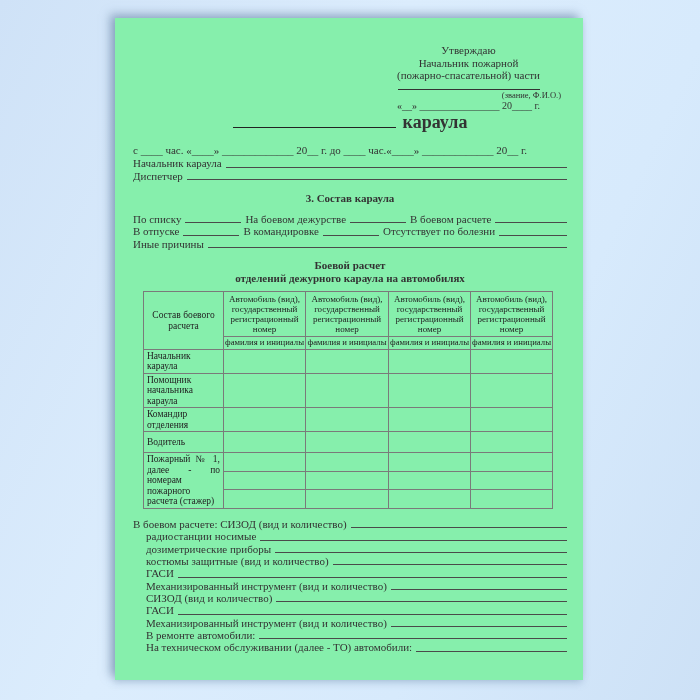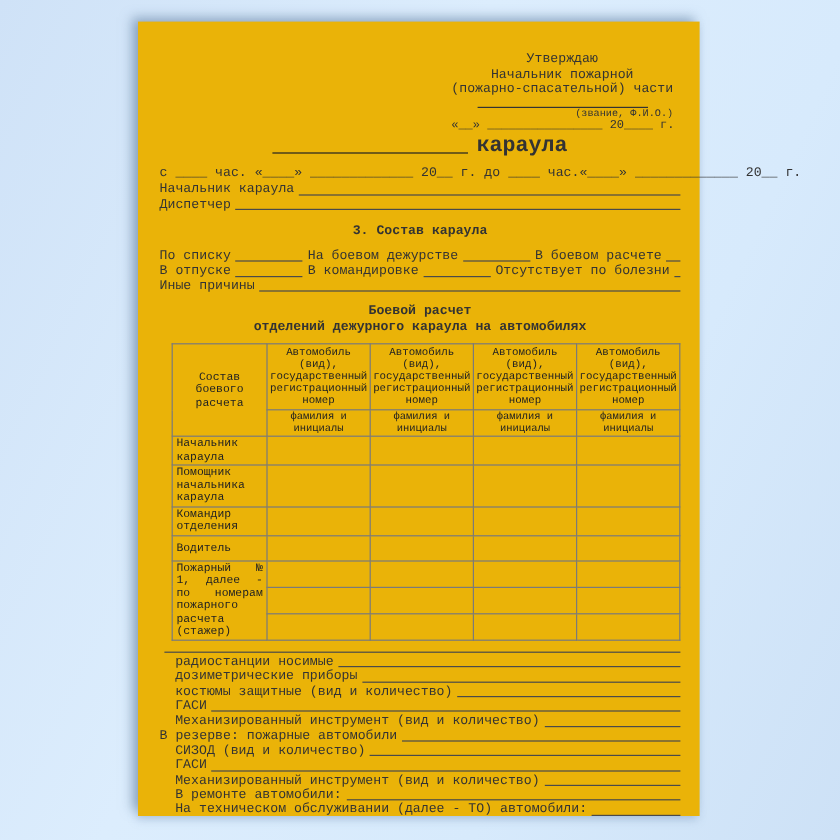--- a/index.html
+++ b/index.html
@@ -4,43 +4,42 @@
 <style>
   html,body{margin:0;padding:0;}
   body{
     width:700px;height:700px;position:relative;overflow:hidden;
     background:linear-gradient(115deg,#cfe2f7 0%,#dcedfd 40%,#d7eafc 70%,#cde1f6 100%);
     font-family:"Liberation Serif","DejaVu Serif",serif;
     color:#333;
   }
   .page{
     position:absolute;left:115px;top:18px;width:468px;height:662px;
-    background:#eab308;
+    background:#86efac;
     box-shadow:-5px -4px 9px rgba(96,126,158,.55),-1px 3px 7px rgba(120,150,180,.35);
     box-sizing:border-box;
     padding:26px 16px 0 18px;
-    font-family:Liberation Mono, monospace;
   }
   .approval{
     width:185px;margin-left:auto;margin-right:6px;
     text-align:center;font-size:11px;line-height:12.6px;
   }
   .sig-line{width:142px;margin:7px auto 0;border-bottom:1px solid #333;}
   .sig-hint{font-size:8.5px;line-height:9px;margin-top:1px;text-align:right;}
   .date-line{font-size:10px;margin-top:0;white-space:nowrap;}
   .title{margin-top:11px;text-align:center;font-size:14px;font-weight:bold;line-height:15px;}
   .title-row{display:flex;justify-content:center;align-items:flex-end;margin-top:3px;
     font-size:18px;font-weight:bold;line-height:15px;}
   .title-fill{width:163px;border-bottom:1.5px solid #222;margin:0 7px 2px 0;}
   .ln{font-size:11px;line-height:12.6px;}
   .flexln{display:flex;align-items:flex-end;}
   .flexln span{white-space:nowrap;}
   .fill{flex:1 1 auto;border-bottom:1px solid #4a4a4a;margin:0 0 2px 4px;}
   .fillf{flex:0 0 56px;border-bottom:1px solid #4a4a4a;margin:0 4px 2px 4px;}
-  .period{margin-top:9px;white-space:nowrap;}
+  .period{margin-top:14px;white-space:nowrap;}
   .h2{text-align:center;font-weight:bold;font-size:11px;line-height:12.5px;}
   .h2.sec{margin-top:10px;margin-bottom:8px;}
   .h2.tbl{margin-top:9px;}
   table{border-collapse:collapse;margin:7px 0 0 10px;table-layout:fixed;}
   td{border:1px solid #7a7a7a;padding:1px 3px;vertical-align:middle;
      font-size:9.5px;line-height:10.5px;color:#222;}
   td.veh{font-size:9px;line-height:10px;text-align:center;padding:2px 2px;}
   td.subh{font-size:8.7px;line-height:9.5px;text-align:center;padding:1px 1px;}
   td.c1h{text-align:center;}
   td.lbl{text-align:justify;}
@@ -171,20 +170,21 @@
       <td></td>
       <td></td>
       <td></td>
       <td></td>
     </tr>
   </tbody>
     </table>
 
   <div class="equip">
     <div class="flexln">
+      <span>В боевом расчете: СИЗОД (вид и количество)</span>
       <span class="fill"></span>
     </div>
     <div class="flexln ind">
       <span>радиостанции носимые</span>
       <span class="fill"></span>
     </div>
     <div class="flexln ind">
       <span>дозиметрические приборы</span>
       <span class="fill"></span>
     </div>
@@ -193,24 +193,20 @@
       <span class="fill"></span>
     </div>
     <div class="flexln ind">
       <span>ГАСИ</span>
       <span class="fill"></span>
     </div>
     <div class="flexln ind">
       <span>Механизированный инструмент (вид и количество)</span>
       <span class="fill"></span>
     </div>
-    <div class="flexln">
-      <span>В резерве: пожарные автомобили</span>
-      <span class="fill"></span>
-    </div>
     <div class="flexln ind">
       <span>СИЗОД (вид и количество)</span>
       <span class="fill"></span>
     </div>
     <div class="flexln ind">
       <span>ГАСИ</span>
       <span class="fill"></span>
     </div>
     <div class="flexln ind">
       <span>Механизированный инструмент (вид и количество)</span>

